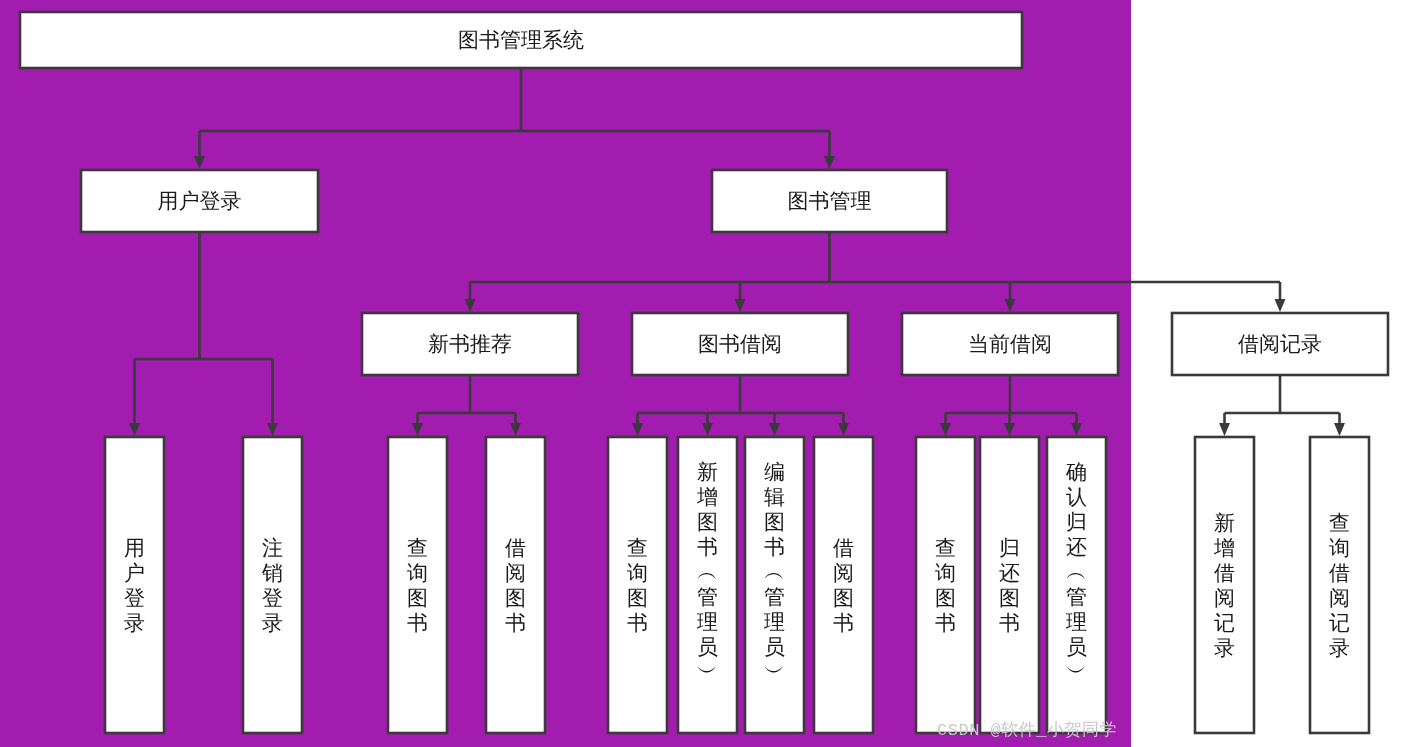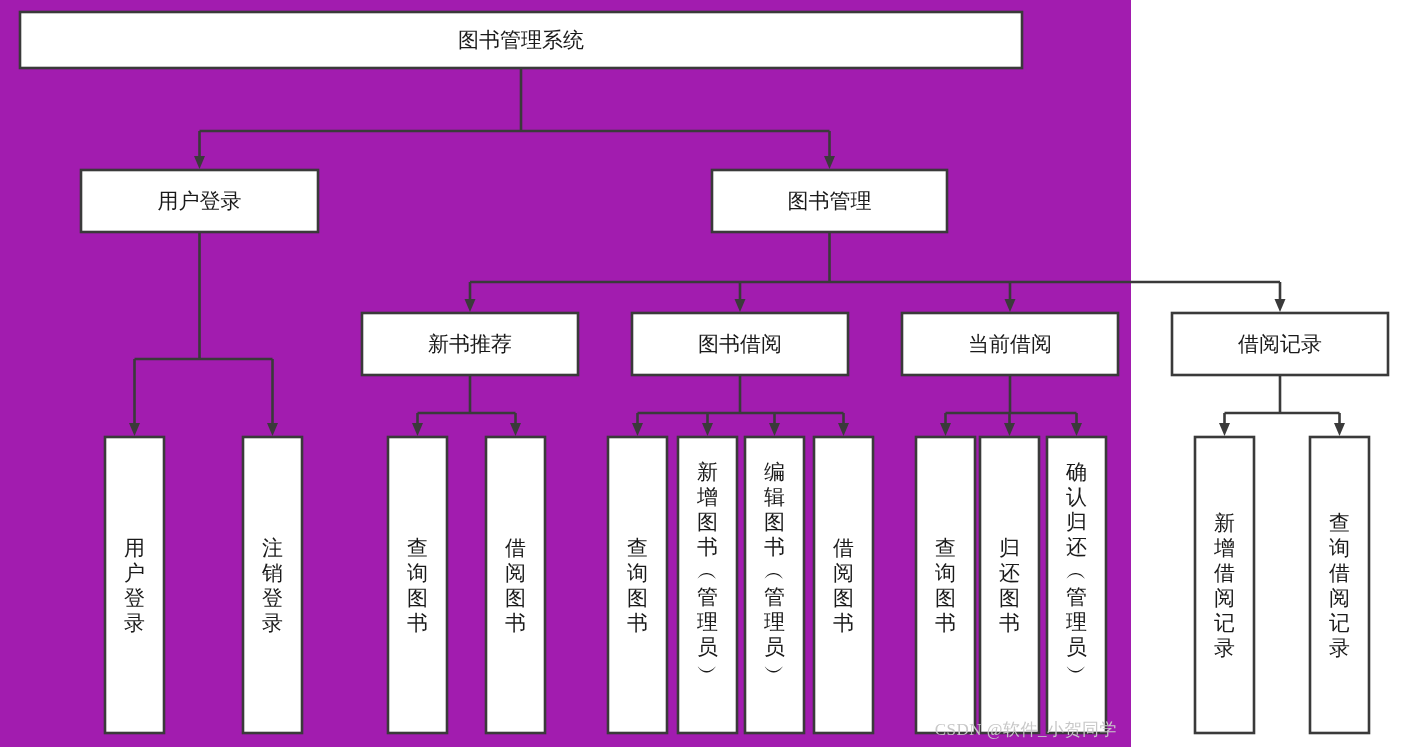--- a/index.html
+++ b/index.html
@@ -53,21 +53,21 @@
   .lbl-v {
     font-family: "DejaVu Sans", "Liberation Sans", sans-serif;
     font-size: 21px;
     fill: #1a1a1a;
     text-anchor: middle;
   }
   .watermark {
     position: absolute;
     right: 14px;
     bottom: 6px;
-    font-family: Liberation Serif, serif;
+    font-family: Liberation Mono, monospace;
     font-size: 17px;
     color: #c8c8c8;
     letter-spacing: 0.5px;
     white-space: nowrap;
     user-select: none;
   }
 </style>
 </head>
 <body>
 

